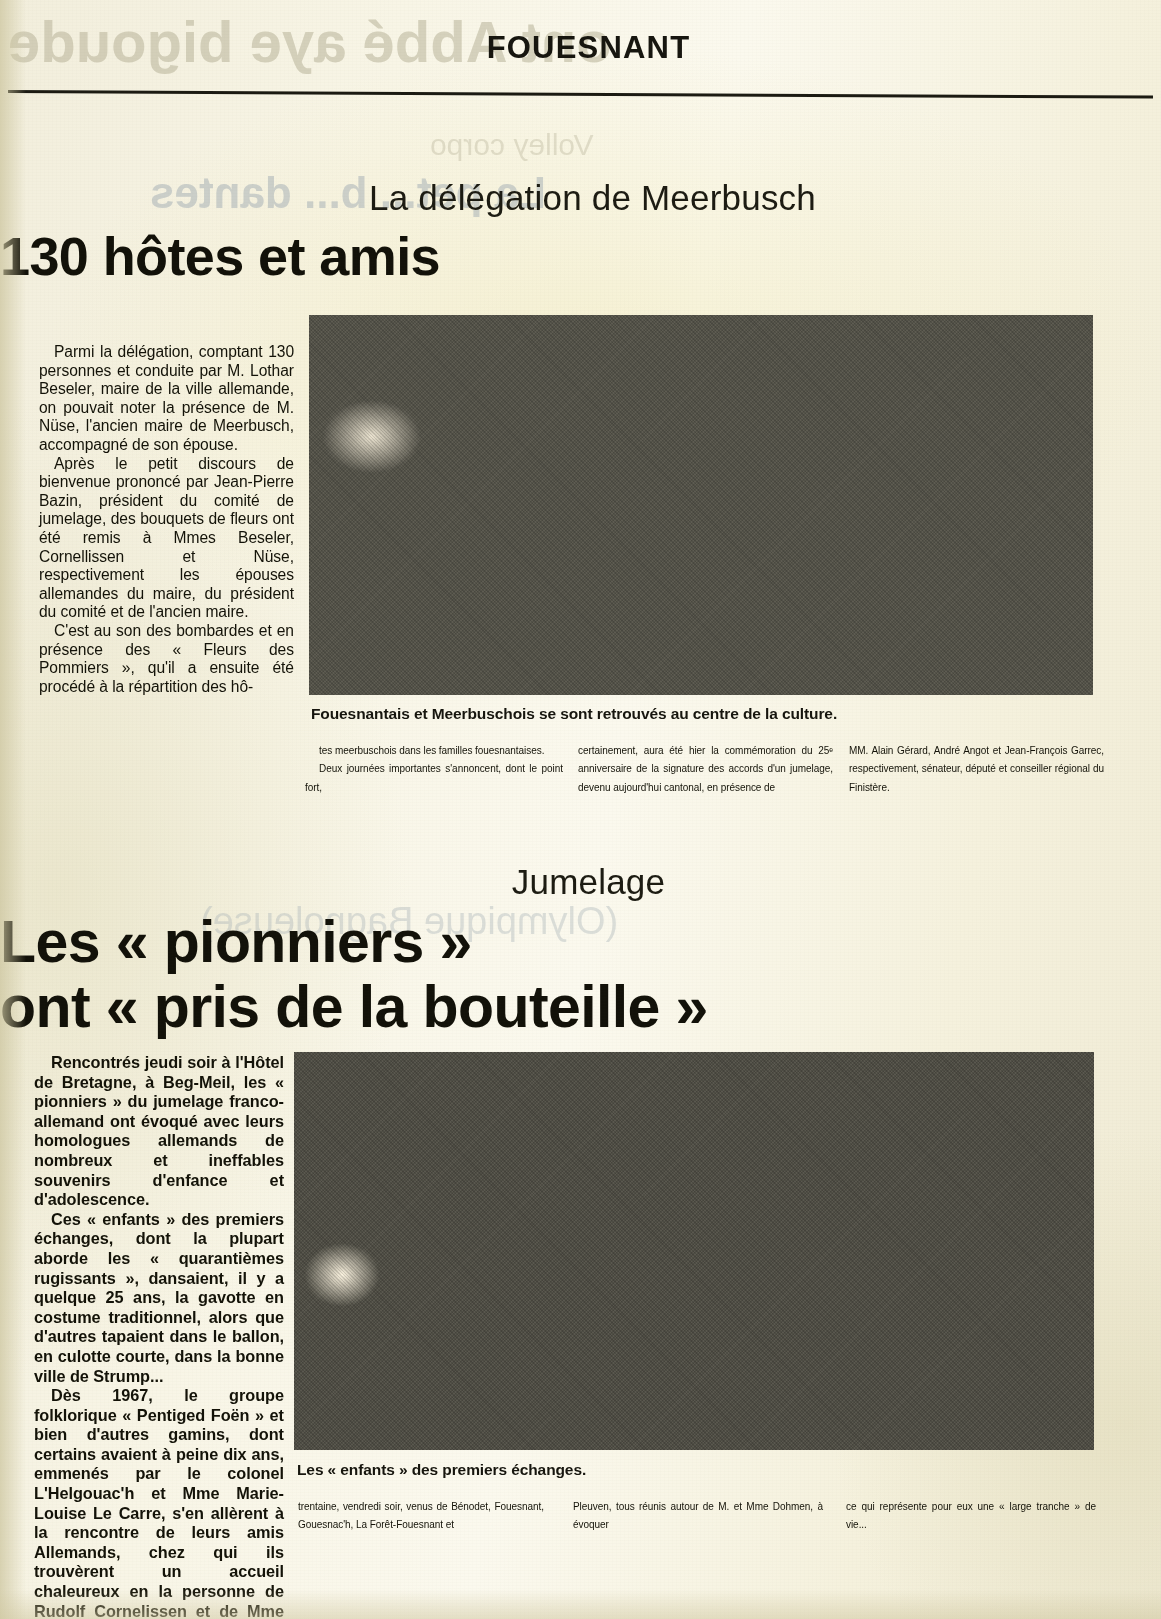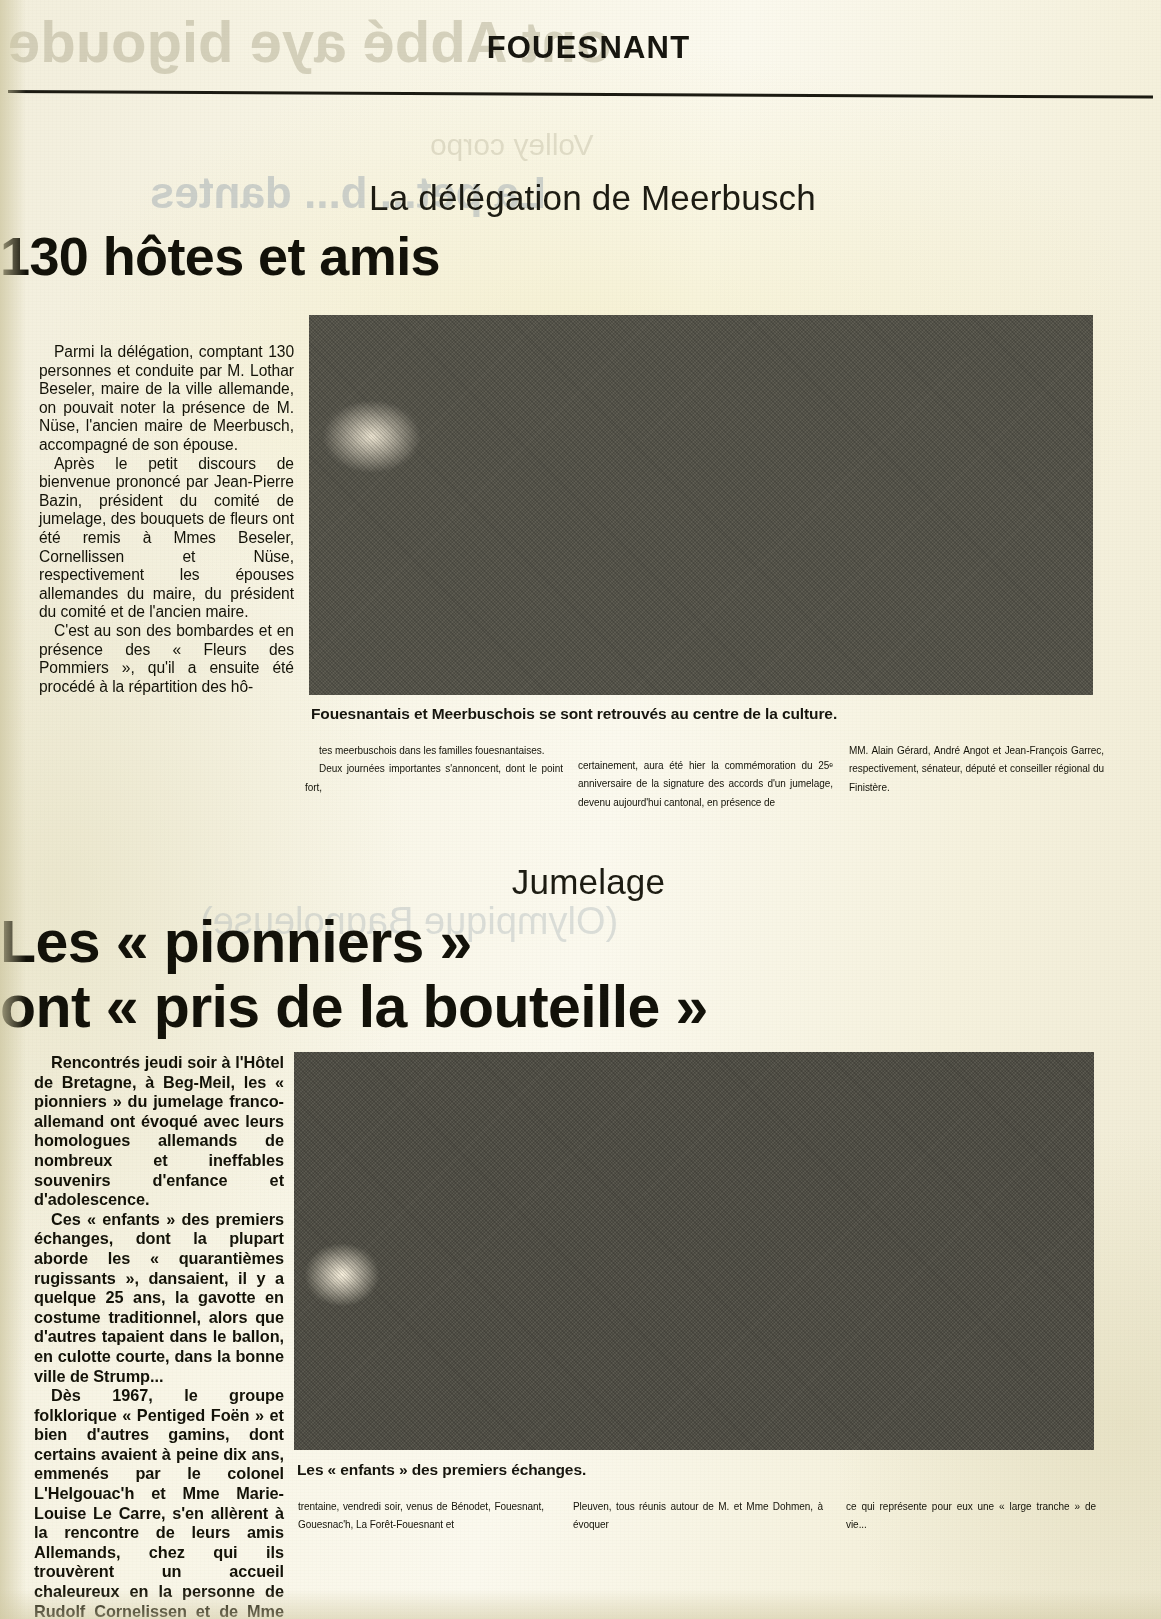--- a/index.html
+++ b/index.html
@@ -161,21 +161,21 @@
     <p>Après le petit discours de bienvenue prononcé par Jean-Pierre Bazin, président du comité de jumelage, des bouquets de fleurs ont été remis à Mmes Beseler, Cornellissen et Nüse, respectivement les épouses allemandes du maire, du président du comité et de l'ancien maire.</p>
     <p>C'est au son des bombardes et en présence des « Fleurs des Pommiers », qu'il a ensuite été procédé à la répartition des hô-</p>
   </div>
 
   <div class="col light" style="left:305px;top:742px;width:258px;">
     <p>tes meerbuschois dans les familles fouesnantaises.</p>
     <p>Deux journées importantes s'annoncent, dont le point fort,</p>
   </div>
 
   <div class="col light" style="left:578px;top:742px;width:255px;">
-    <p style="text-indent:0;margin-top:15px;">certainement, aura été hier la commémoration du 25ᵉ anniversaire de la signature des accords d'un jumelage, devenu aujourd'hui cantonal, en présence de</p>
+    <p style="text-indent:0;">certainement, aura été hier la commémoration du 25ᵉ anniversaire de la signature des accords d'un jumelage, devenu aujourd'hui cantonal, en présence de</p>
   </div>
 
   <div class="col light" style="left:849px;top:742px;width:255px;">
     <p style="text-indent:0;">MM. Alain Gérard, André Angot et Jean-François Garrec, respectivement, sénateur, député et conseiller régional du Finistère.</p>
   </div>
 
   <div class="kicker" style="top:862px;margin-left:8px;">Jumelage</div>
   <div class="headline" style="top:908px;font-size:59px;">Les « pionniers »</div>
   <div class="headline" style="top:973px;font-size:59px;">ont « pris de la bouteille »</div>
 

